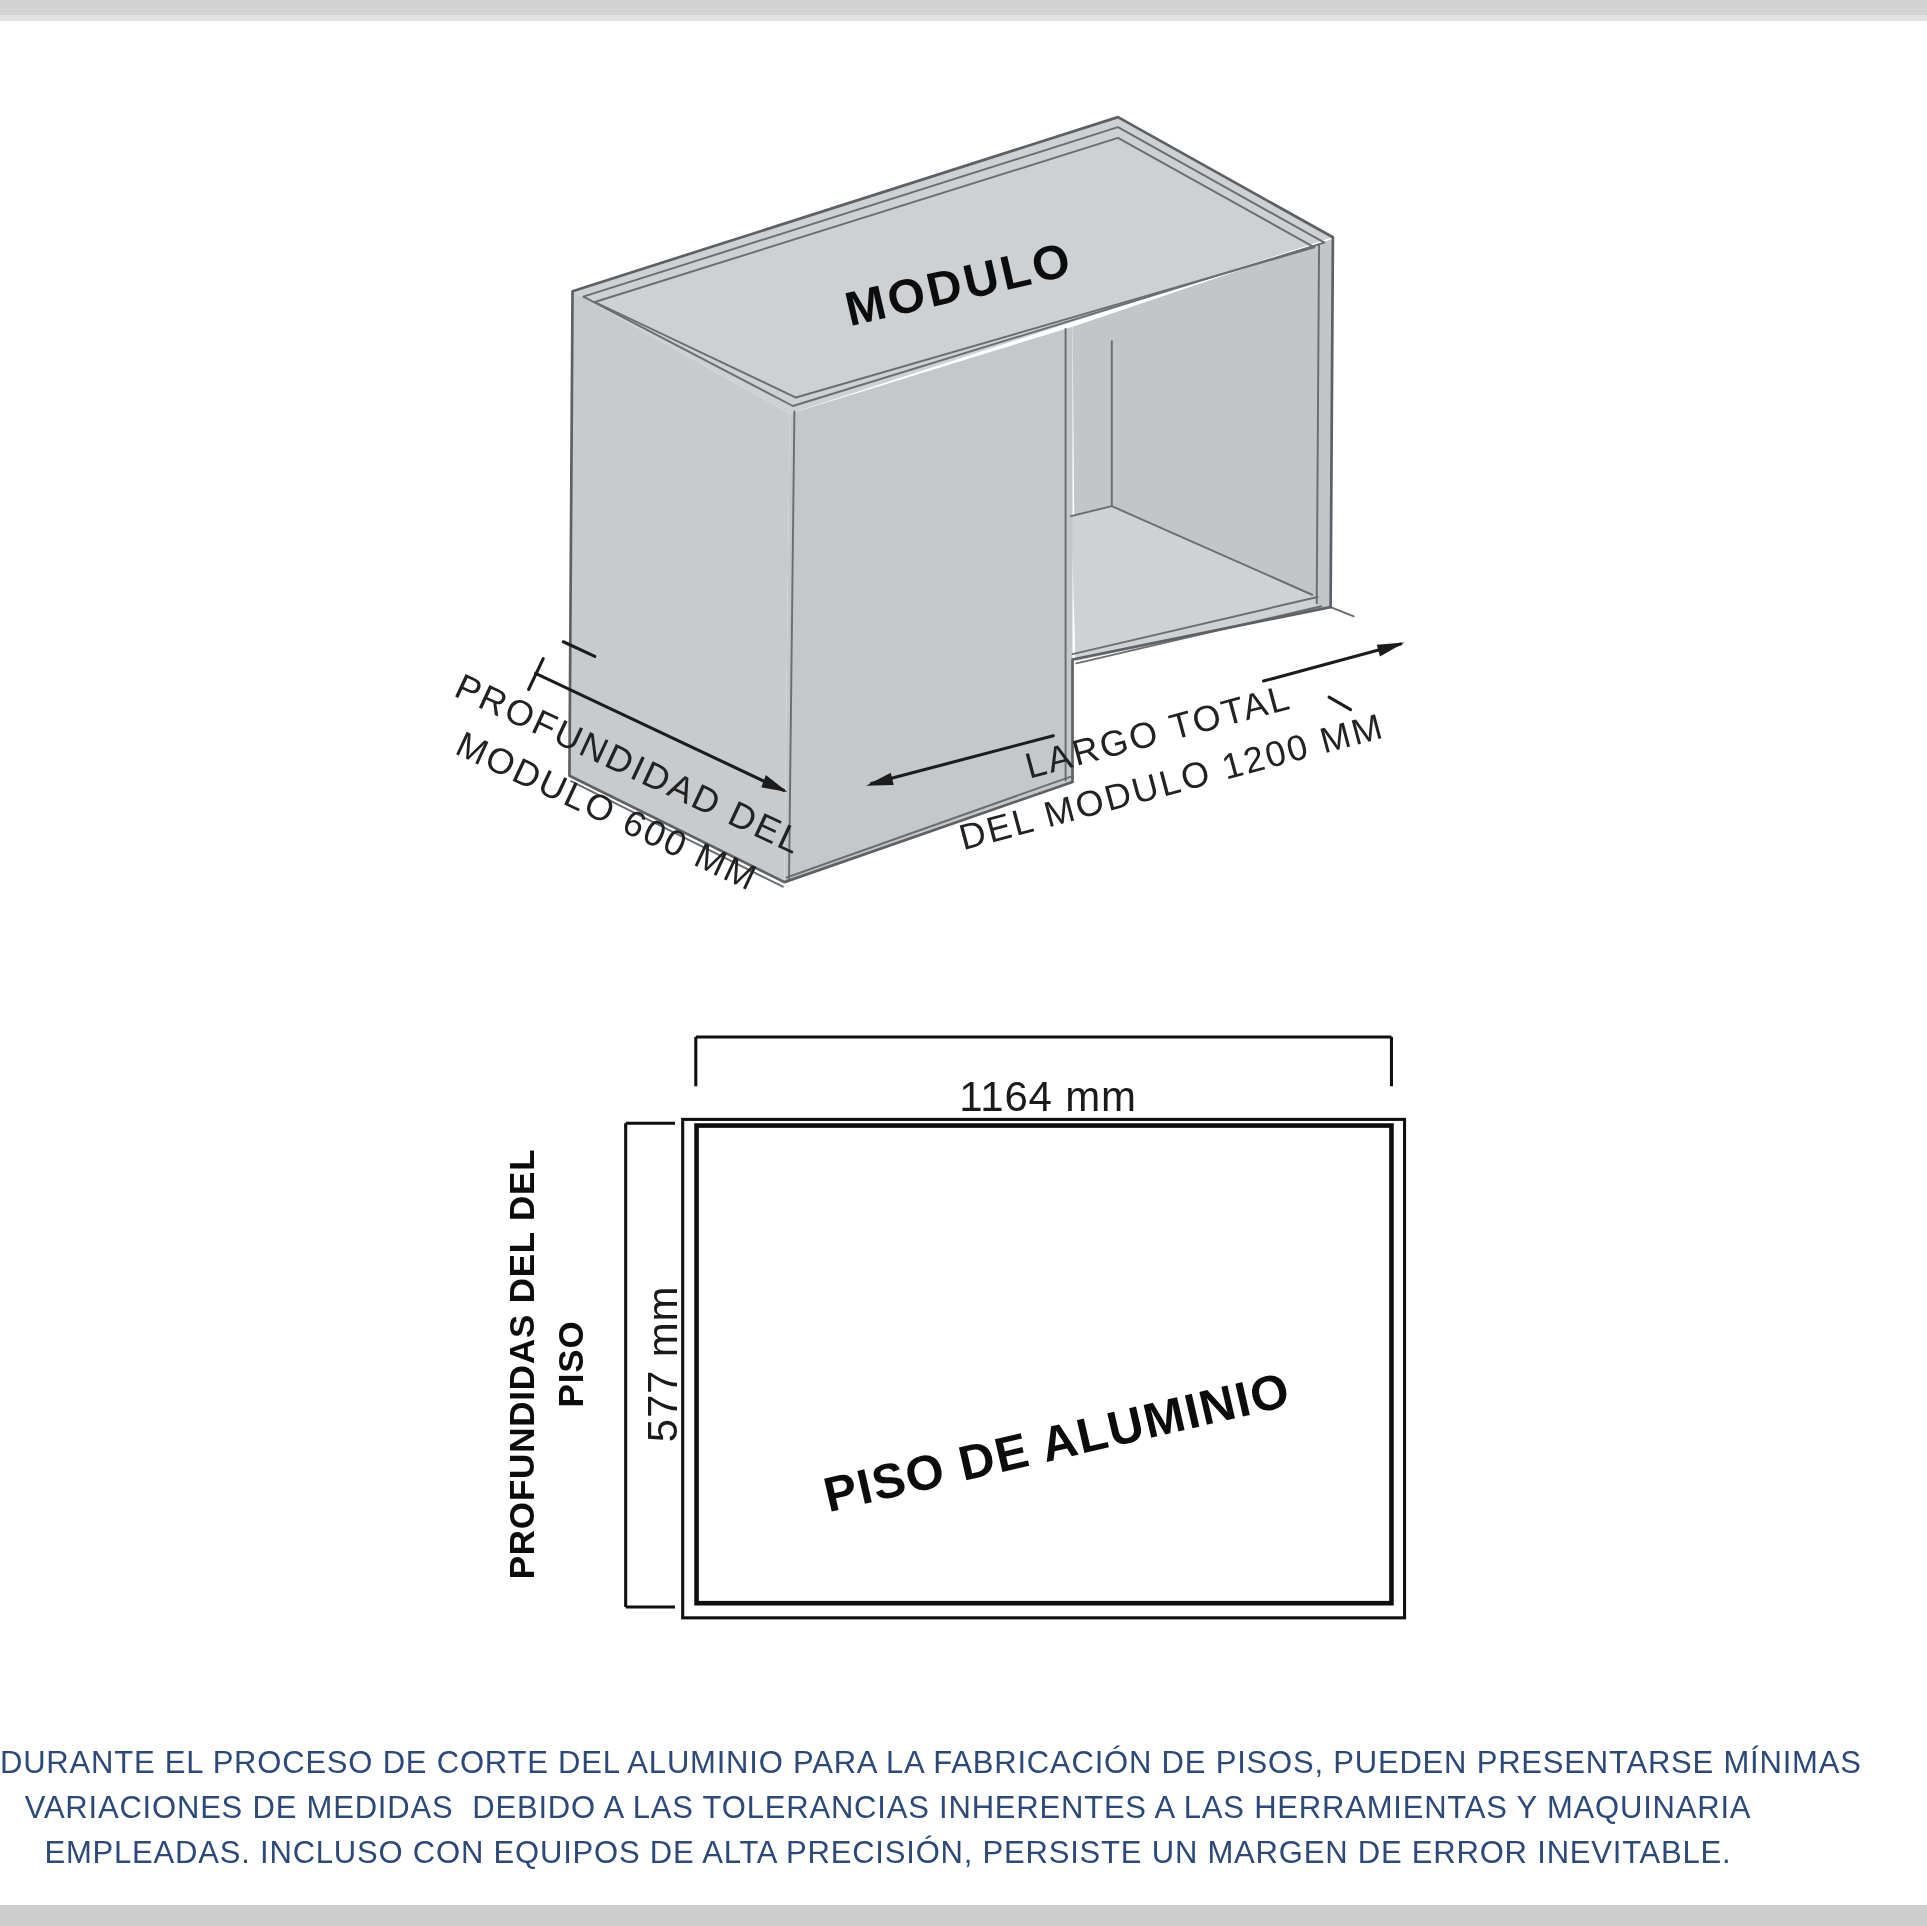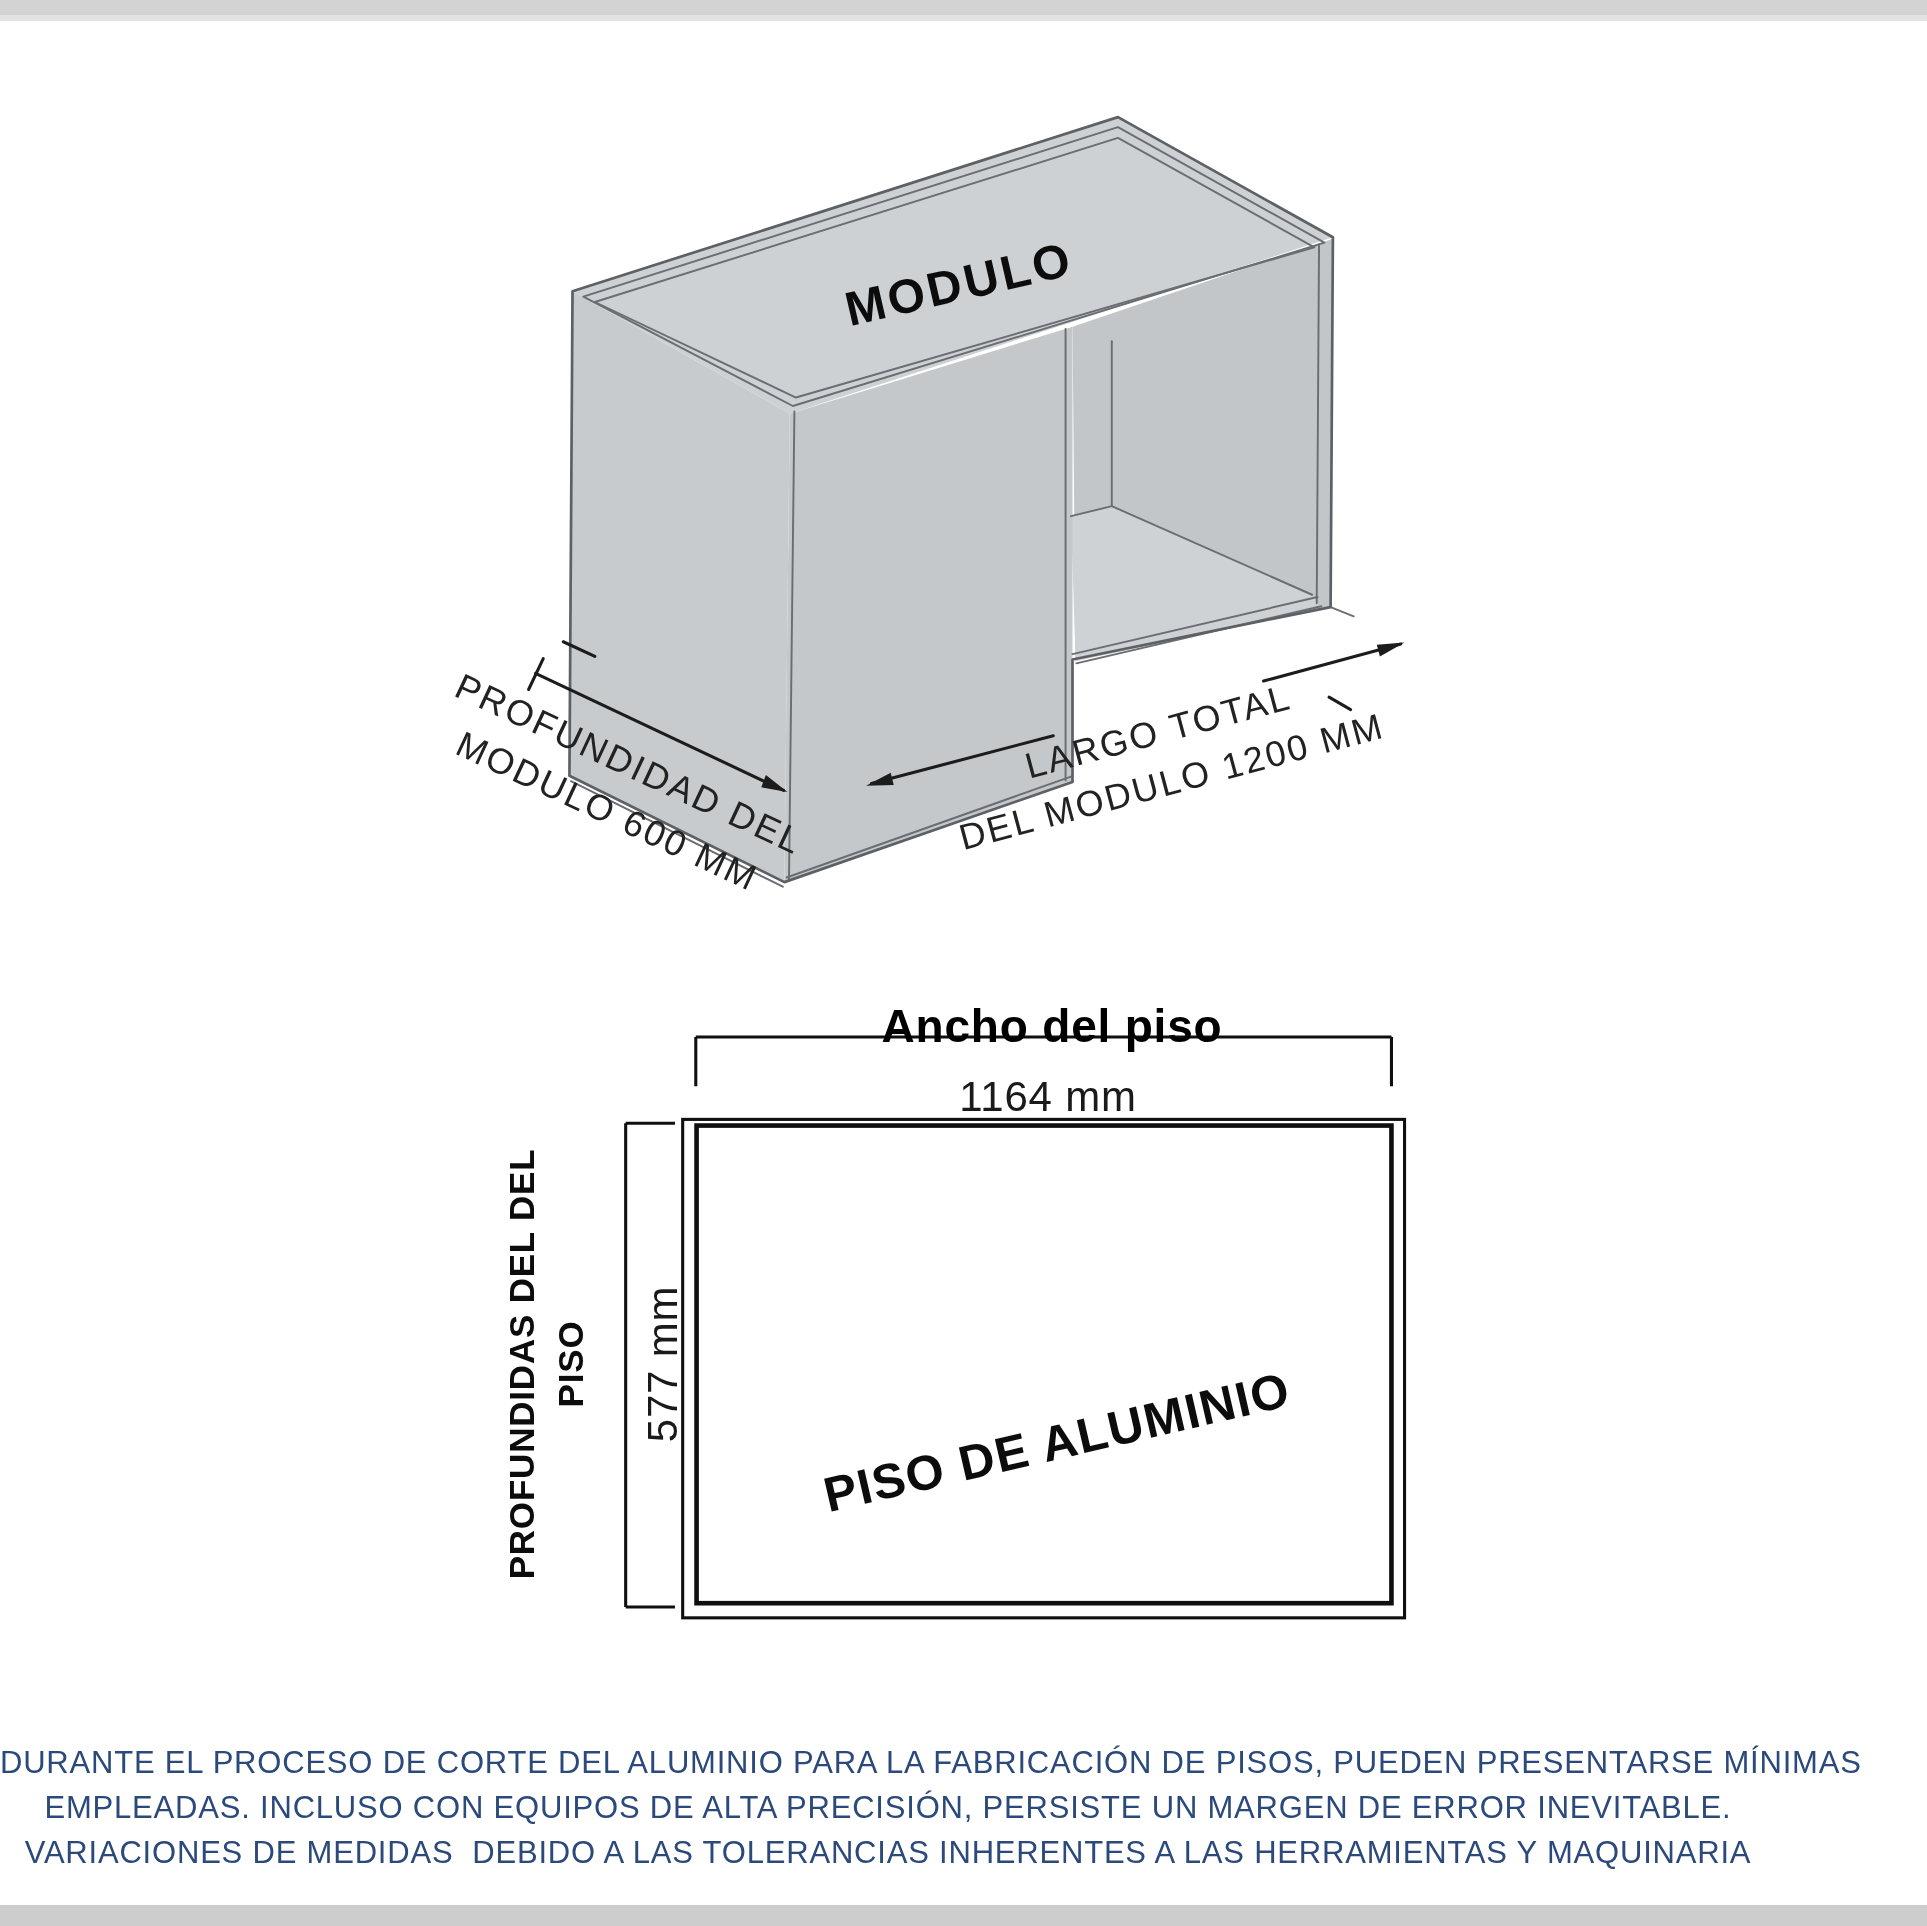--- a/index.html
+++ b/index.html
@@ -101,34 +101,33 @@
   <div class="lbl dim-text dim-depth" style="left:618px;top:788px;">
     <div>PROFUNDIDAD DEL</div>
     <div>MODULO 600 MM</div>
   </div>
 
   <div class="lbl dim-text dim-length" style="left:1165px;top:757px;">
     <div>LARGO TOTAL</div>
     <div>DEL MODULO 1200 MM</div>
   </div>
 
-  <div class="lbl ancho-title" style="left:1052px;top:1026px;">Ancho del piso</div>
 
   <div class="lbl mm-value w-value" style="left:1048px;top:1097px;text-align:center;">1164 mm</div>
 
   <div class="lbl depth-axis" style="left:546px;top:1364px;">
     <div>PROFUNDIDAS DEL DEL</div>
     <div>PISO</div>
   </div>
 
   <div class="lbl mm-value d-value" style="left:663px;top:1364px;">577 mm</div>
 
   <div class="lbl piso-label" style="left:1057px;top:1442px;">PISO DE ALUMINIO</div>
 
   <div class="disclaimer">
     <div>DURANTE EL PROCESO DE CORTE DEL ALUMINIO PARA LA FABRICACIÓN DE PISOS, PUEDEN PRESENTARSE MÍNIMAS</div>
+    <div>VARIACIONES DE MEDIDAS  DEBIDO A LAS TOLERANCIAS INHERENTES A LAS HERRAMIENTAS Y MAQUINARIA</div>
     <div>EMPLEADAS. INCLUSO CON EQUIPOS DE ALTA PRECISIÓN, PERSISTE UN MARGEN DE ERROR INEVITABLE.</div>
-    <div>VARIACIONES DE MEDIDAS  DEBIDO A LAS TOLERANCIAS INHERENTES A LAS HERRAMIENTAS Y MAQUINARIA</div>
   </div>
 
   <div class="bottom-bar"></div>
 </div>
 
 
 </body></html>

